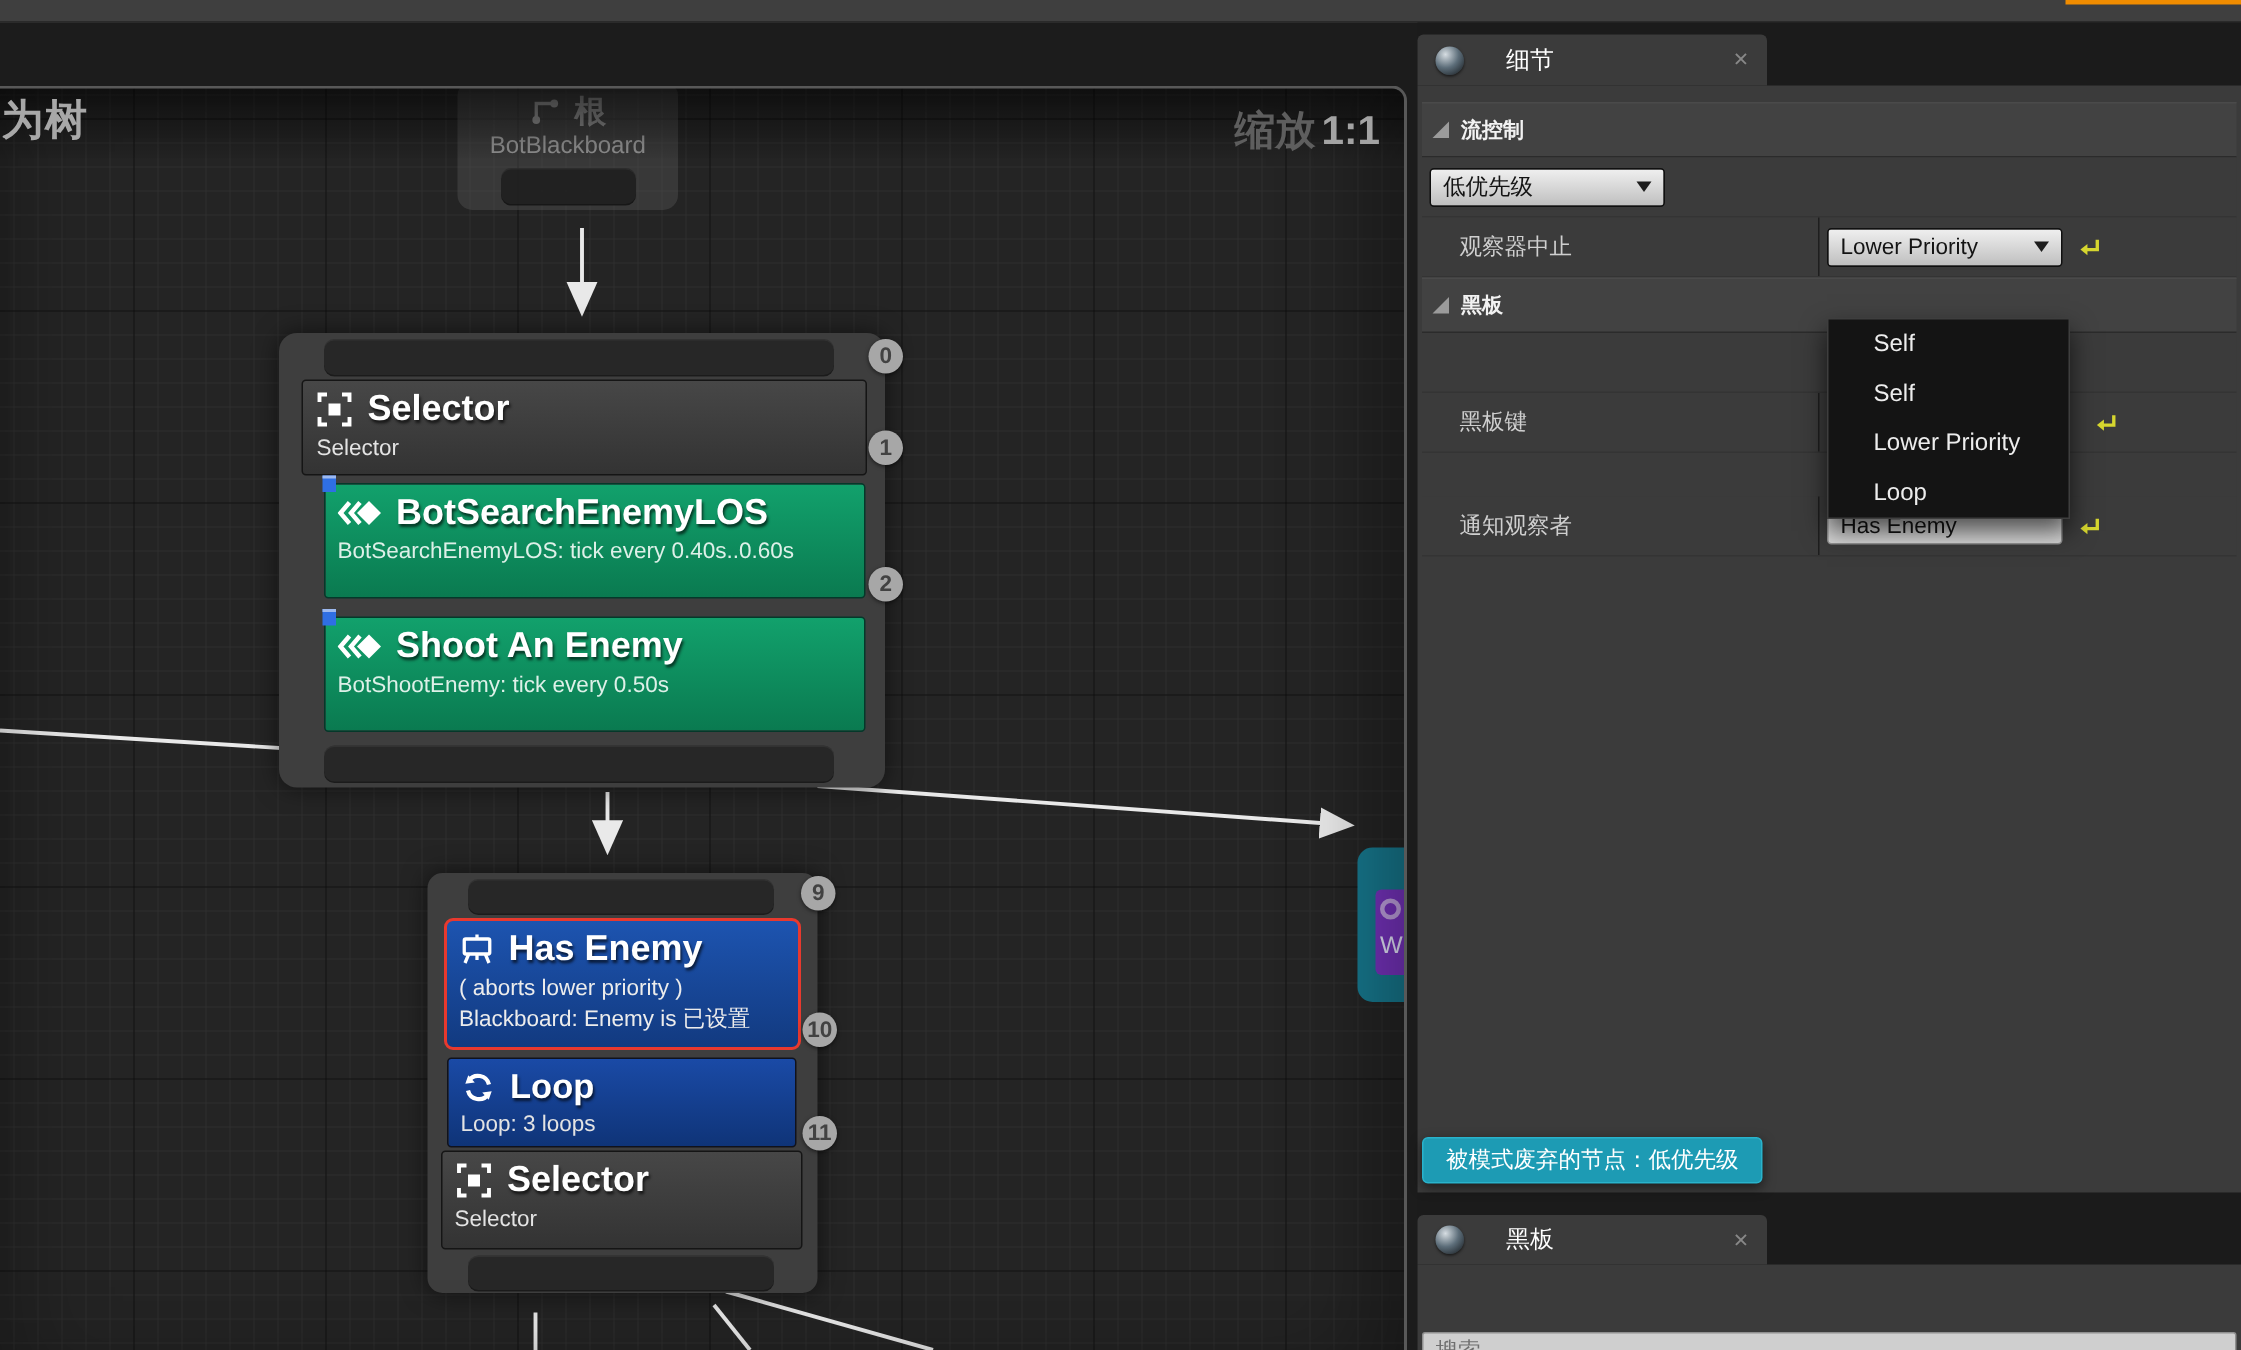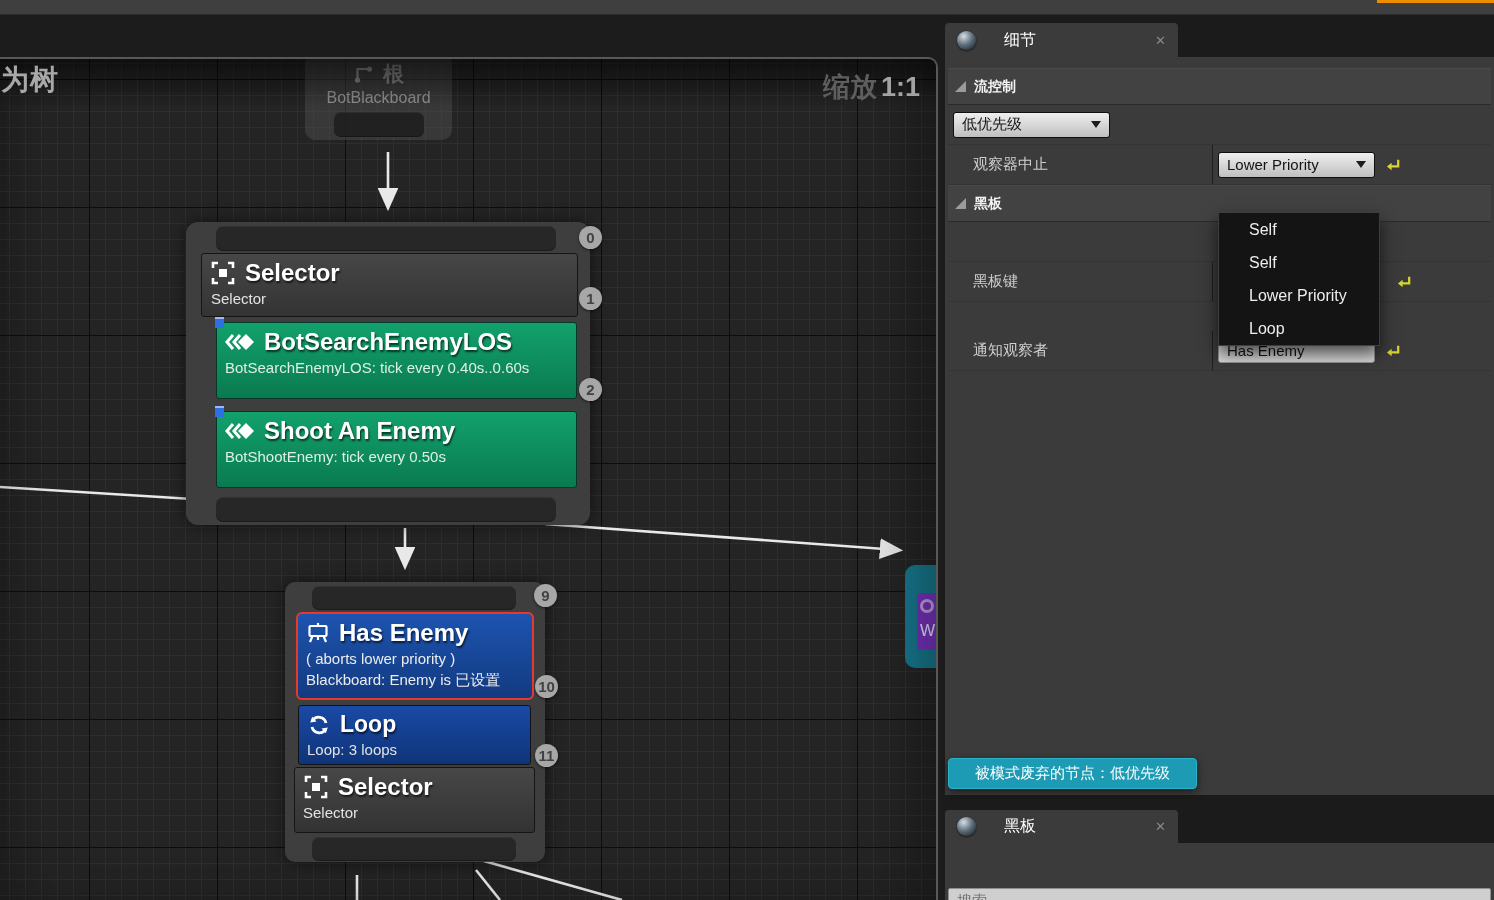--- a/index.html
+++ b/index.html
@@ -101,21 +101,21 @@
 
   .reset-btn { margin-left:11px; width:15px; height:15px; }
   .spacer-168 { width:168px; }
   .section-gap { height:29px; background:#3b3b3b; }
 
   .abort-menu { position:absolute; left:273px; top:197px; width:162px; background:#141414; border:1px solid #3e3e3e;
     box-shadow:0 8px 16px rgba(0,0,0,.65); z-index:30; }
   .abort-menu .item { height:33px; display:flex; align-items:center; padding-left:30px; color:#ededed; font-size:16px; }
 
   .deprecation-tooltip { position:absolute; left:3px; top:743px; background:#1d9bb4; border:1px solid #29b3cc; border-radius:4px;
-    color:#fff; font-size:15px; padding:5px 26px; box-shadow:0 3px 8px rgba(0,0,0,.5); z-index:20; white-space:nowrap; }
+    color:#fff; font-size:15px; padding:5px 15px; box-shadow:0 3px 8px rgba(0,0,0,.5); z-index:20; white-space:nowrap; }
 
   .bb-body { position:absolute; left:0; top:828px; width:549px; height:57px; background:#3b3b3b; padding:0 3px; overflow:hidden; }
   .bb-body .search-bar { margin-top:45px; }
 
   .icon-svg { display:block; }
 </style>
 </head>
 <body>
 
 <div class="window-bar">

